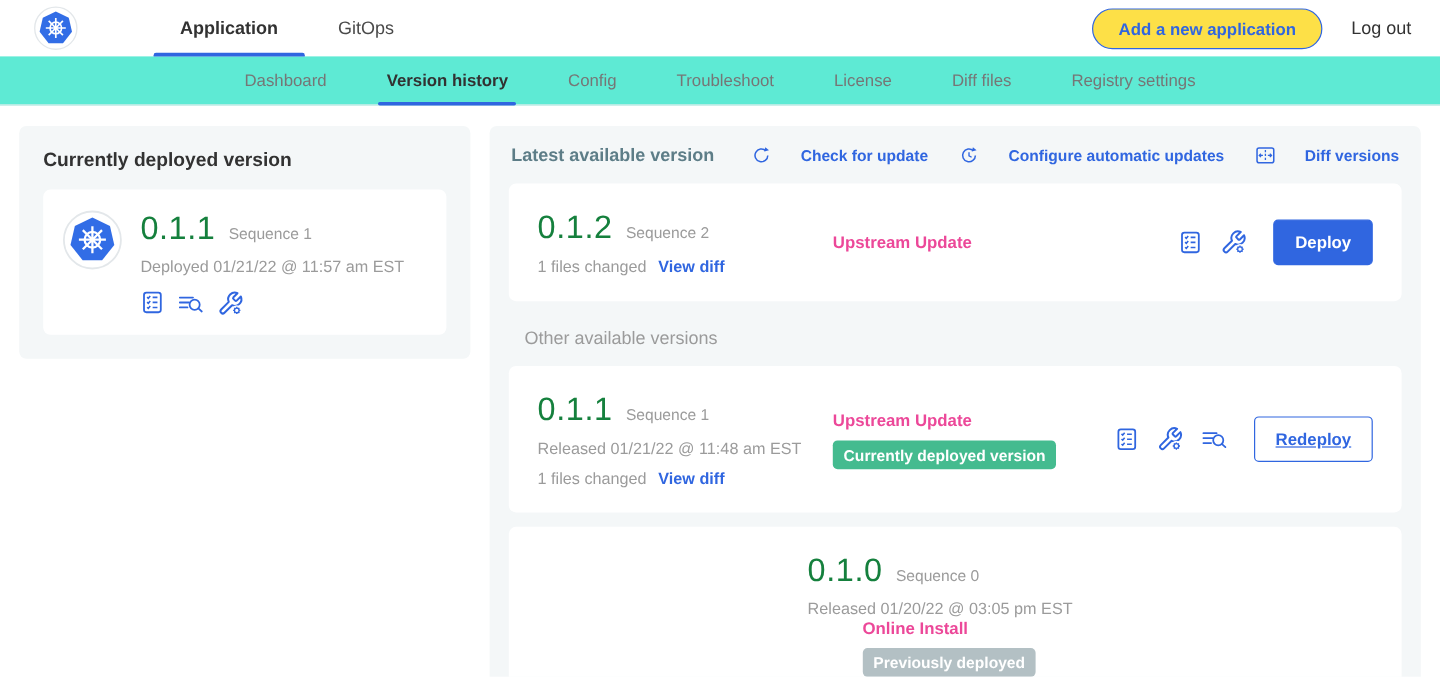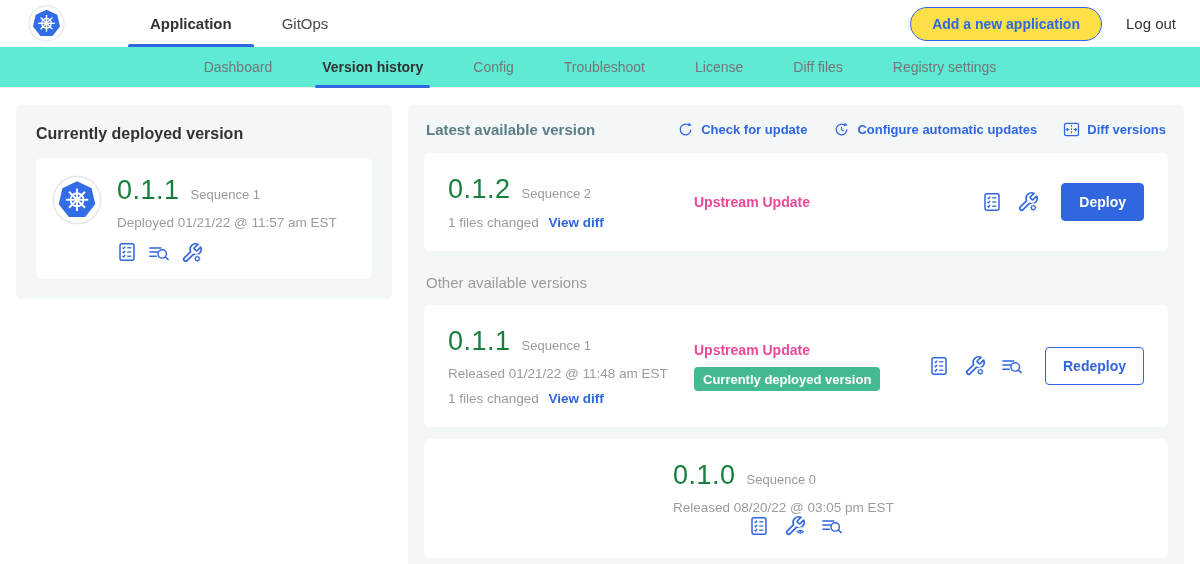--- a/index.html
+++ b/index.html
@@ -49,41 +49,41 @@
   .icon-22 { width: 22px; height: 22px; }
   .icon-17 { width: 17px; height: 17px; }
   .icon-row { display: flex; gap: 11px; margin-top: 12px; color: #3066e0; }
   .icon-row .icon, .vactions .icon { cursor: pointer; }
 
   
   .versions-panel { flex: 1; background: #f4f7f8; border-radius: 6px; padding: 14px 16px 16px; }
   .panel-head { display: flex; align-items: center; margin: 2px 2px 15px 2px; }
   .panel-title { font-size: 15px; font-weight: bold; color: #5d7d87; }
   .head-links { margin-left: auto; display: flex; align-items: center; gap: 26px; }
-  .hlink { display: flex; align-items: center; gap: 7px; color: #3066e0; font-size: 13px; font-weight: bold;
+  .hlink { display: flex; align-items: center; gap: 24px; color: #3066e0; font-size: 13px; font-weight: bold;
     cursor: pointer; }
 
   .vcard { background: #fff; border-radius: 6px; padding: 21px 24px; display: flex; align-items: center; }
   .vcard.gap-top { margin-top: 12px; flex-direction: column; }
   .vinfo { width: 246px; flex: 0 0 auto; }
   .vfiles { font-size: 13.5px; color: #9b9b9b; margin-top: 10px; }
   .viewdiff { color: #3066e0; font-weight: bold; margin-left: 6px; cursor: pointer; }
   .vsource { flex: 1; padding-right: 10px; }
   .source-label { font-size: 14px; font-weight: bold; color: #ec4899; }
   .badge { display: inline-block; margin-top: 9px; padding: 5px 9px 4px; border-radius: 4px;
     color: #fff; font-size: 13px; font-weight: bold; }
   .badge-green { background: #44bb8f; }
   .badge-gray  { background: #b3c0c4; }
-  .vactions { display: flex; align-items: center; gap: 15px; color: #3066e0; }
+  .vactions { display: flex; align-items: center; gap: 15px; color: #3066e0; text-decoration: underline; }
   .btn { font-family: "Liberation Sans", sans-serif; font-size: 14px; font-weight: bold;
     border-radius: 4px; padding: 10px 17px; cursor: pointer; margin-left: 7px; }
   .btn-primary { background: #3066e0; border: 1px solid #3066e0; color: #fff; }
   .btn-outline { background: #fff; border: 1px solid #3066e0; color: #3066e0; }
 
-  .other-title { font-size: 15px; color: #9b9b9b; margin: 23px 2px 14px 2px; }
+  .other-title { font-size: 15px; color: #9b9b9b; margin: 23px 2px 14px 13px; }
 </style>
 </head>
 <body>
 
 <svg width="0" height="0" style="position:absolute" aria-hidden="true">
   <defs>
     <symbol id="i-k8s" viewBox="0 0 40 40">
       <circle cx="20" cy="20" r="19" fill="#fff" stroke="#e3e7ea" stroke-width="1.2"></circle>
       <polygon points="20,5 8.3,10.6 5.4,23.3 13.5,33.5 26.5,33.5 34.6,23.3 31.7,10.6" fill="#326de6"></polygon>
       <g stroke="#fff" stroke-width="1.5" fill="none">
@@ -307,21 +307,25 @@
         <button class="btn btn-outline">Redeploy</button>
       </div>
     </div>
 
     <div class="vcard gap-top">
       <div class="vinfo">
         <div class="vline">
           <span class="vnum">0.1.0</span>
           <span class="seq">Sequence 0</span>
         </div>
-        <div class="vdate">Released 08/20/22 @ 03:05 pm EST</div>
+        <div class="vdate">Released 01/20/22 @ 03:05 pm EST</div>
+      </div>
+      <div class="vsource">
+        <div class="source-label">Online Install</div>
+        <div class="badge badge-gray">Previously deployed</div>
       </div>
       <div class="vactions">
         <svg class="icon icon-20">
             <use href="#i-checklist"></use>
           </svg>
         <svg class="icon icon-22">
             <use href="#i-wrench-eye"></use>
           </svg>
         <svg class="icon icon-22">
             <use href="#i-logs"></use>

